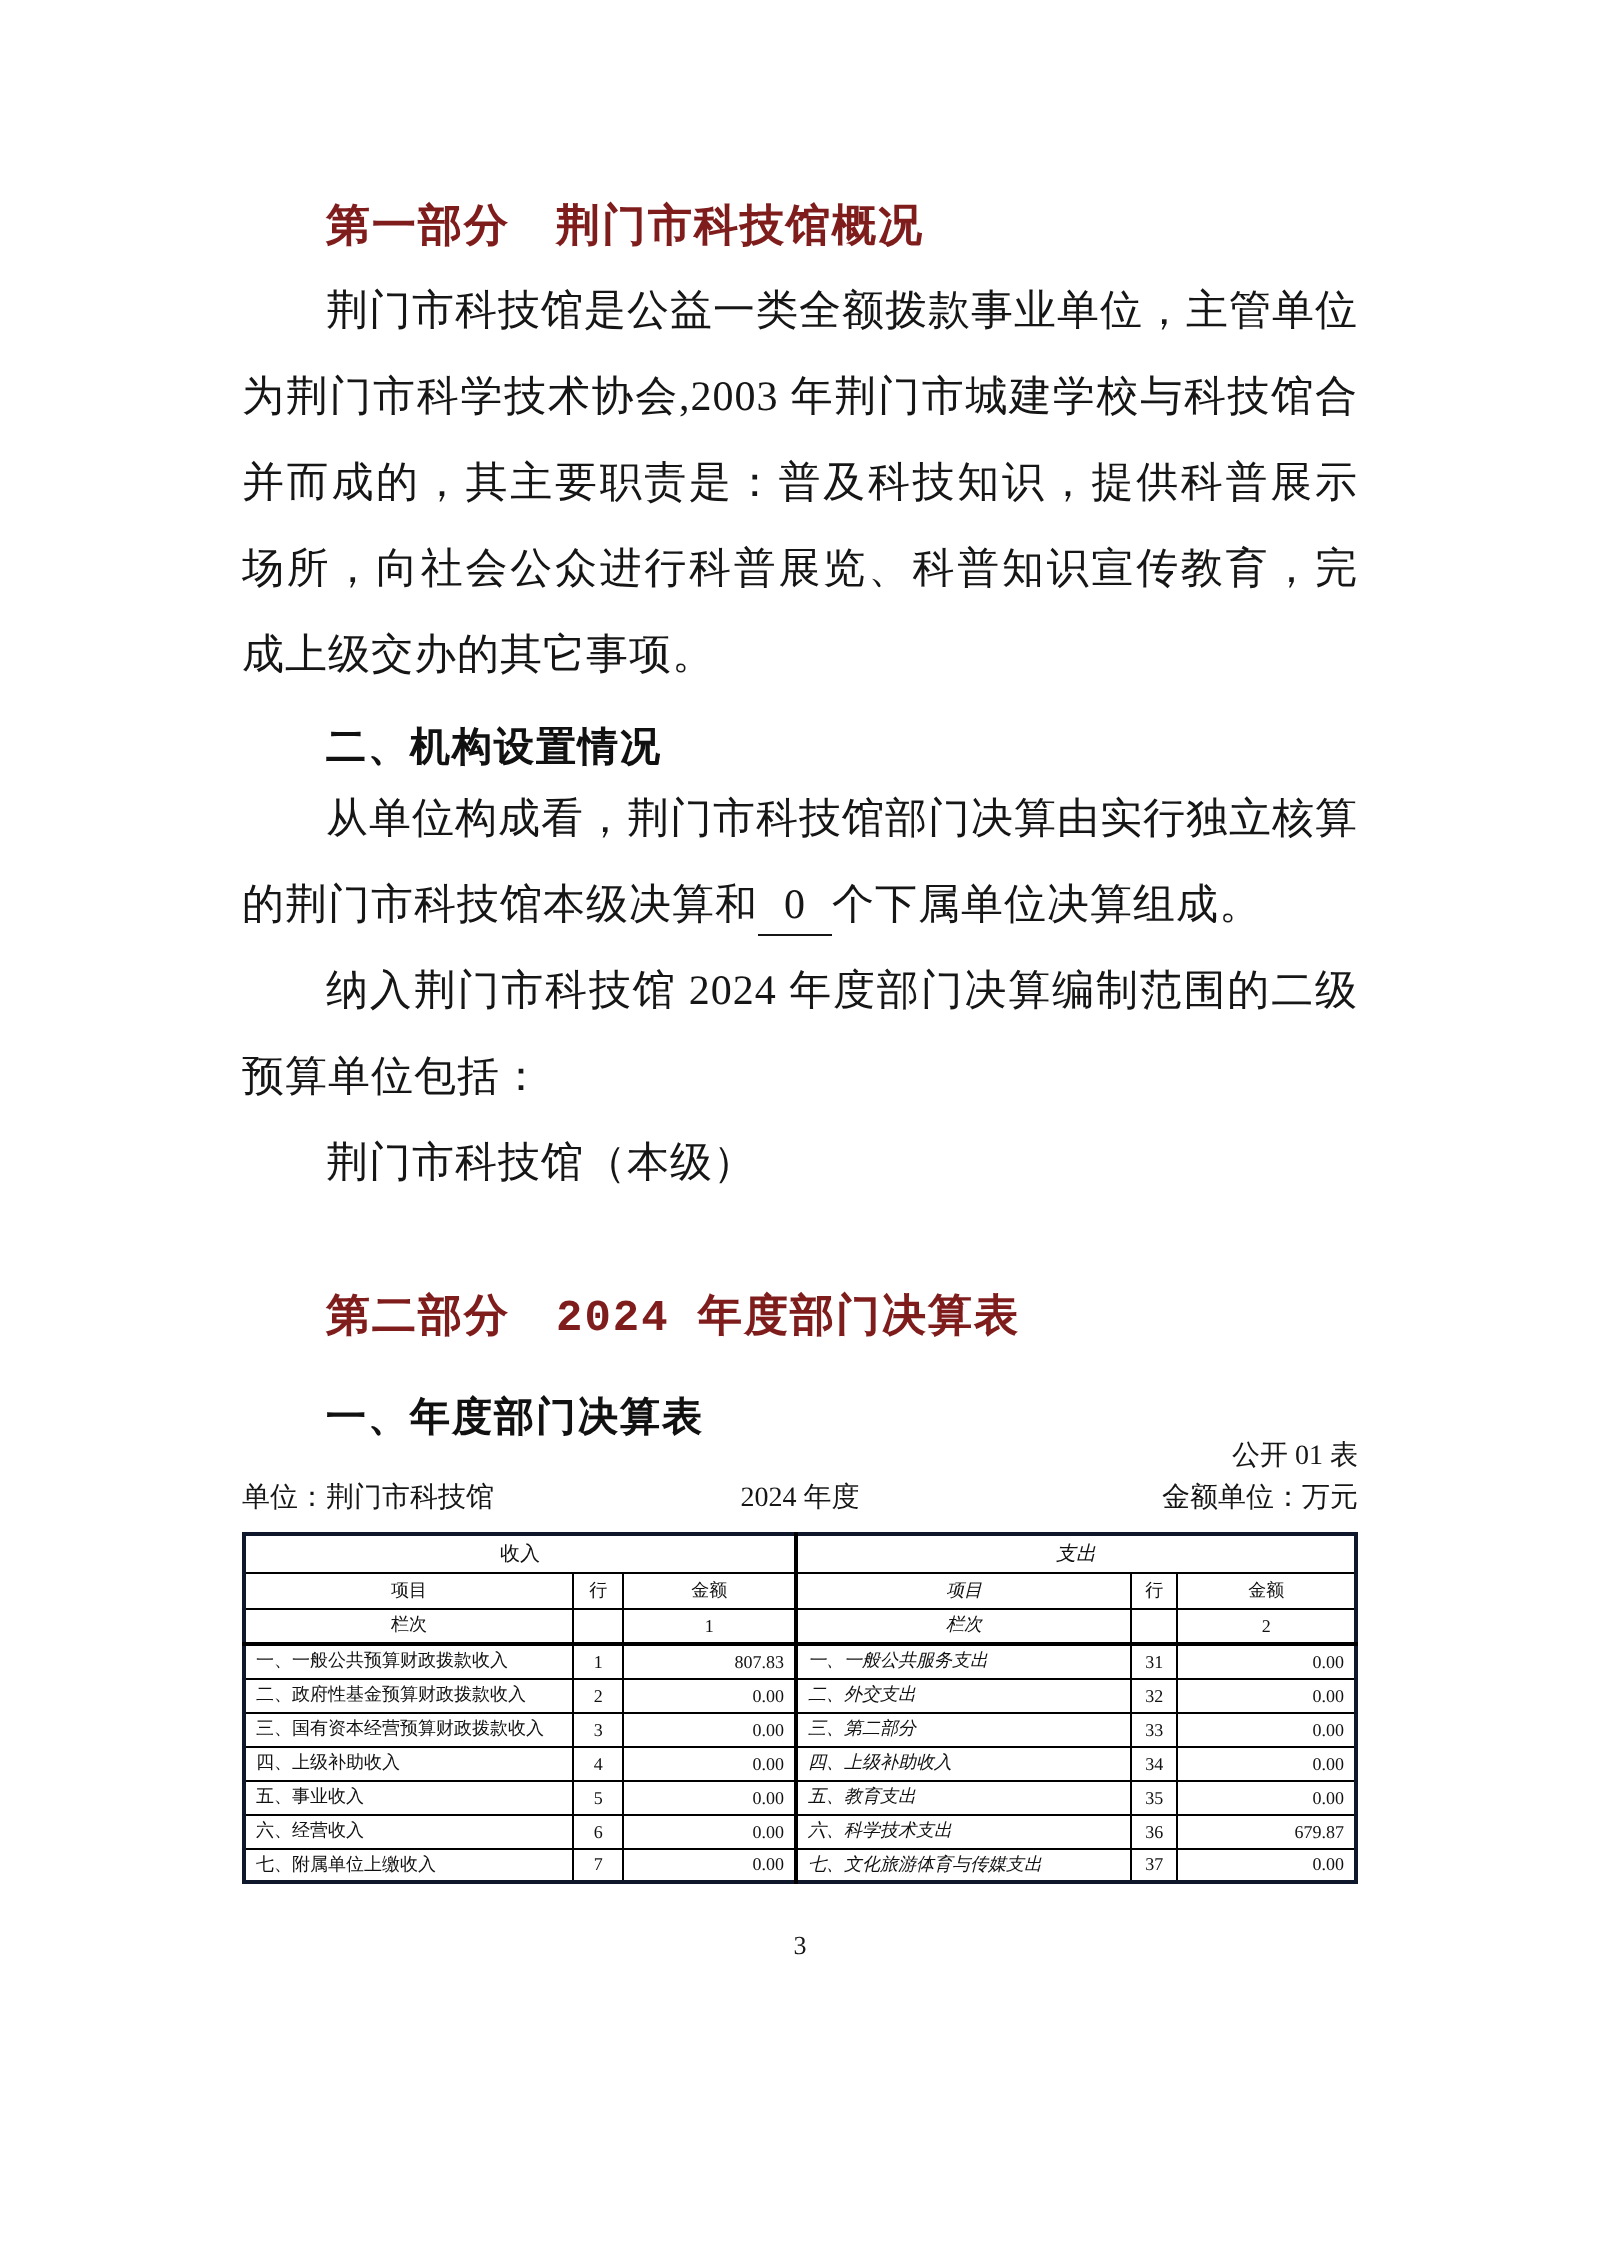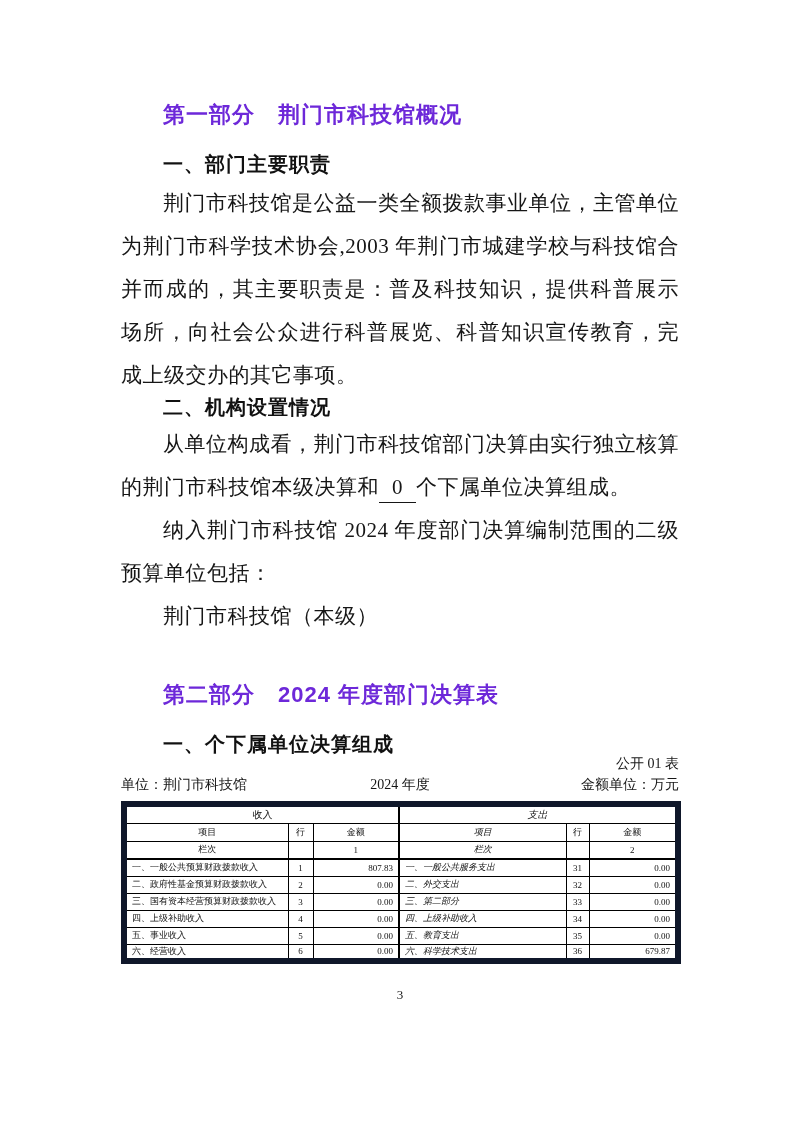--- a/index.html
+++ b/index.html
@@ -7,36 +7,36 @@
   .page {
     position: relative;
     width: 800px; height: 1131px;
     background: #ffffff;
     padding: 102px 121px 0 121px;
     font-family: "Liberation Serif", serif;
     color: #161616;
     overflow: hidden;
   }
   .doc-title {
-    font-family: Liberation Sans, sans-serif;
+    font-family: Liberation Mono, monospace;
     font-weight: bold;
     font-size: 22px; line-height: 26px;
     letter-spacing: 1px;
     margin: 0 0 0 42px;
-    color: #6d28d9;
+    color: #7f1d1d;
   }
   .sec-heading {
     font-family: "Liberation Sans", sans-serif;
     font-weight: bold;
     font-size: 20px; line-height: 24px;
     letter-spacing: 1px;
     margin: 24px 0 0 42px;
     color: #111;
   }
-  .sec-heading.tight { margin-top: 0; font-family: Liberation Mono, monospace; }
+  .sec-heading.tight { margin-top: 13px; }
   .body-para {
     font-size: 21px; line-height: 43px;
     letter-spacing: 0.5px;
     text-align: justify; text-justify: inter-character;
     text-indent: 42px;
     margin: 6px 0 0 0;
   }
   .body-para.m2 { margin-top: 2px; }
   .body-para.m0 { margin-top: 0; }
   .indent-line {
@@ -66,21 +66,21 @@
   .table-meta .m-mid   { flex: 0 0 auto; text-align: center; }
   .table-meta .m-right { flex: 1; text-align: right; }
   table.fin {
     border-collapse: collapse;
     table-layout: fixed;
     width: 558px;
     margin-top: 8px;
     font-size: 9px;
     color: #111;
   }
-  table.fin { border: 6px solid #0f172a; }
+  table.fin { border: 2px solid #0f172a; }
   table.fin td {
     border: 1px solid #000;
     height: 17px;
     padding: 0 5px;
     overflow: hidden; white-space: nowrap;
     font-size: 9px;
   }
   table.fin td.hdr { height: 19px; text-align: center; font-size: 10px; padding: 0; }
   table.fin td.sub { height: 18px; text-align: center; padding: 0; }
   table.fin td.c-item { text-align: left; }
@@ -94,35 +94,34 @@
     margin-top: 24px;
   }
 </style>
 </head>
 <body>
 
 <div class="page">
 
   <div class="doc-title">第一部分　荆门市科技馆概况</div>
 
-  <div class="sec-heading">一、部门主要职责</div>
 
   <p class="body-para">荆门市科技馆是公益一类全额拨款事业单位，主管单位为荆门市科学技术协会,2003 年荆门市城建学校与科技馆合并而成的，其主要职责是：普及科技知识，提供科普展示场所，向社会公众进行科普展览、科普知识宣传教育，完成上级交办的其它事项。</p>
 
   <div class="sec-heading tight">二、机构设置情况</div>
 
   <p class="body-para m2"><span>从单位构成看，荆门市科技馆部门决算由实行独立核算的荆门市科技馆本级决算和</span><span class="blank-underline">0</span><span>个下属单位决算组成。</span></p>
 
   <p class="body-para m0">纳入荆门市科技馆 2024 年度部门决算编制范围的二级预算单位包括：</p>
 
   <div class="indent-line">荆门市科技馆（本级）</div>
 
   <div class="doc-title part2-title">第二部分　2024 年度部门决算表</div>
 
-  <div class="sec-heading">一、个下属单位决算组成</div>
+  <div class="sec-heading">一、年度部门决算表</div>
 
   <div class="table-tag">公开 01 表</div>
 
   <div class="table-meta">
     <span class="m-left">单位：荆门市科技馆</span>
     <span class="m-mid">2024 年度</span>
     <span class="m-right">金额单位：万元</span>
   </div>
 
   <table class="fin">
@@ -196,18 +195,26 @@
         <td class="c-amt">0.00</td>
       </tr>
       <tr>
         <td class="c-item">六、经营收入</td>
         <td class="c-row">6</td>
         <td class="c-amt">0.00</td>
         <td class="c-item hsep">六、科学技术支出</td>
         <td class="c-row">36</td>
         <td class="c-amt">679.87</td>
       </tr>
+      <tr>
+        <td class="c-item">七、附属单位上缴收入</td>
+        <td class="c-row">7</td>
+        <td class="c-amt">0.00</td>
+        <td class="c-item hsep">七、文化旅游体育与传媒支出</td>
+        <td class="c-row">37</td>
+        <td class="c-amt">0.00</td>
+      </tr>
     </tbody>
   </table>
 
   <div class="page-number">3</div>
 
 </div>
 
 </body></html>

